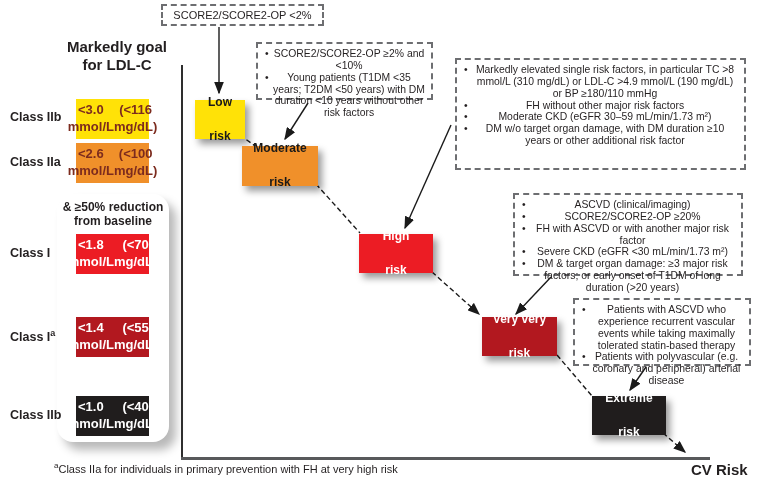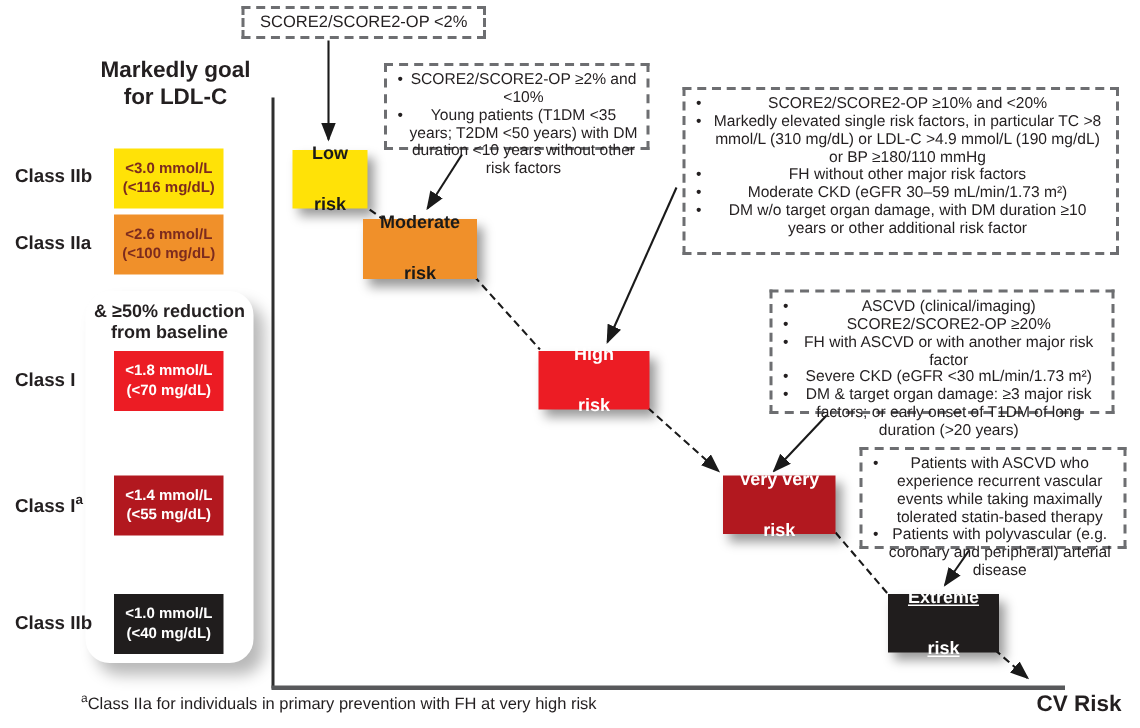--- a/index.html
+++ b/index.html
@@ -7,37 +7,37 @@
     position:relative;width:760px;height:485px;background:#fff;overflow:hidden;
     font-family:"Liberation Sans",sans-serif;color:#231F20;
   }
   .abs{position:absolute;}
   
   .fig-title{left:46px;top:38px;width:142px;text-align:center;font-weight:bold;font-size:15px;line-height:1.18;}
   .panel{left:57px;top:194px;width:112px;height:248px;background:#fff;border-radius:16px;
          box-shadow:7px 8px 10px rgba(0,0,0,0.28);}
   .class-label{left:10px;width:62px;font-weight:bold;font-size:12.5px;white-space:nowrap;}
   .class-label sup{font-size:9px;}
-  .goal-box{left:76px;width:73px;height:40px;display:flex;flex-direction:column;justify-content:center;
-            align-items:center;font-weight:bold;font-size:10px;line-height:1.3;text-align:center;}
+  .goal-box{left:76px;width:73px;height:40px;display:flex;flex-direction:row;justify-content:center;
+            align-items:center;font-weight:bold;font-size:13px;line-height:1.3;text-align:center;}
   .reduction-note{left:56px;top:200px;width:114px;text-align:center;font-weight:600;font-size:12px;line-height:1.2;}
   
   .y-axis{left:181px;top:65px;width:2px;height:394px;background:#2E2E2E;}
   .x-axis{left:181px;top:457px;width:529px;height:3px;background:#58595B;}
   .x-axis-label{left:691px;top:461px;font-weight:bold;font-size:15px;white-space:nowrap;}
   .footnote{left:54px;top:461px;font-size:11px;white-space:nowrap;}
   .footnote sup{font-size:8px;}
   
   .risk-box{display:flex;flex-direction:column;justify-content:center;align-items:center;text-align:center;
             font-weight:bold;font-size:12px;line-height:1.15;box-shadow:4px 5px 7px rgba(0,0,0,0.40);gap:20px;}
   #risk-low{left:195px;top:100px;width:50px;height:39px;}
   #risk-moderate{left:242px;top:146px;width:76px;height:40px;}
   #risk-high{left:359px;top:234px;width:74px;height:39px;}
   #risk-veryhigh{left:482px;top:317px;width:75px;height:39px;}
-  #risk-extreme{left:592px;top:396px;width:74px;height:39px;text-decoration:underline;}
+  #risk-extreme{left:592px;top:396px;width:74px;height:39px;}
   
   .callout{border:2px dashed #6D6E71;background:#fff;font-size:10.4px;line-height:1.14;padding:4px 6px;box-sizing:border-box;}
   .callout ul{margin:0;padding:0;list-style:none;text-align:center;}
   .callout li{padding-left:9px;position:relative;}
   .callout li::before{content:"\2022";position:absolute;left:1px;}
   #callout-low{left:161px;top:4px;width:163px;height:22px;text-align:center;font-size:11px;
                padding:3px 2px;white-space:nowrap;}
   #callout-moderate{left:256px;top:42px;width:177px;height:58px;}
   #callout-high{left:455px;top:58px;width:291px;height:112px;}
   #callout-veryhigh{left:513px;top:193px;width:230px;height:83px;}
@@ -144,21 +144,20 @@
 
   <div id="callout-moderate" class="abs callout">
     <ul>
       <li>SCORE2/SCORE2-OP ≥2% and &lt;10%</li>
       <li>Young patients (T1DM &lt;35 years; T2DM &lt;50 years) with DM duration &lt;10 years without other risk factors</li>
     </ul>
   </div>
 
   <div id="callout-high" class="abs callout">
     <ul>
-      <li>SCORE2/SCORE2-OP ≥10% and &lt;20%</li>
       <li>Markedly elevated single risk factors, in particular TC &gt;8 mmol/L (310 mg/dL) or LDL-C &gt;4.9 mmol/L (190 mg/dL) or BP ≥180/110 mmHg</li>
       <li>FH without other major risk factors</li>
       <li>Moderate CKD (eGFR 30–59 mL/min/1.73 m²)</li>
       <li>DM w/o target organ damage, with DM duration ≥10 years or other additional risk factor</li>
     </ul>
   </div>
 
   <div id="callout-veryhigh" class="abs callout">
     <ul>
       <li>ASCVD (clinical/imaging)</li>

